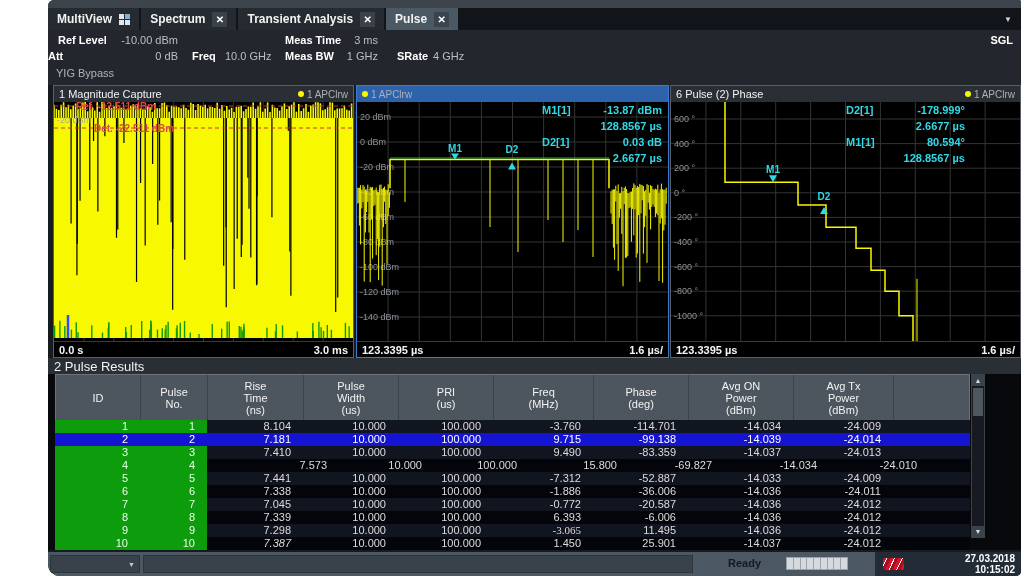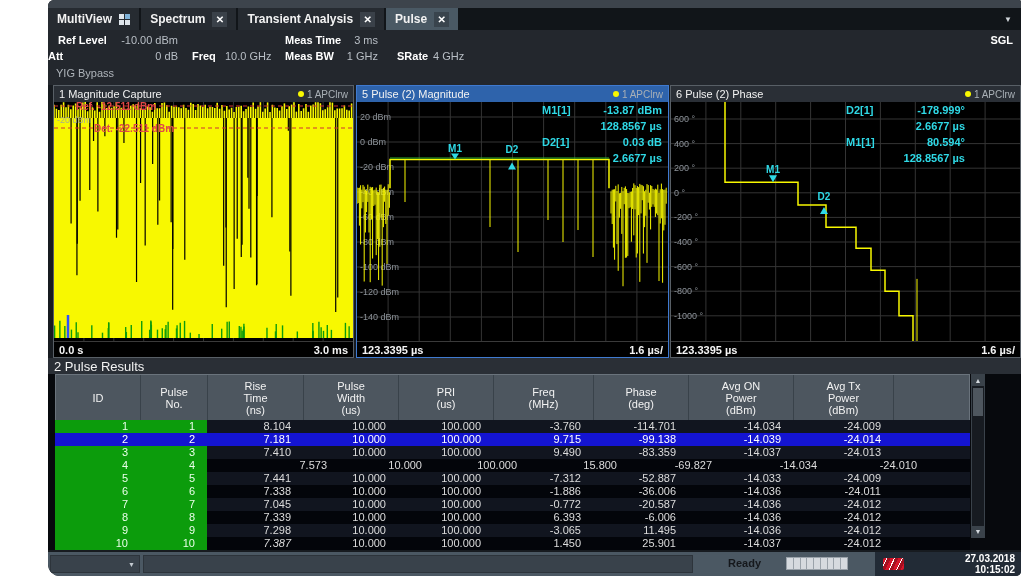--- a/index.html
+++ b/index.html
@@ -360,21 +360,20 @@
         </svg>
     </div>
     <div class="paxis">
       <span>0.0 s</span>
       <span>3.0 ms</span>
     </div>
   </div>
 
   <div class="panel focused" style="left:308px;width:313px">
     <div class="phead">
-      <span class="ptitle">5 Pulse (2) Magnitude</span>
       <span class="legend">
         <span class="dot"></span>
         <span>1 APClrw</span>
       </span>
     </div>
     <div class="pbody" style="width:311px;height:239px">
       <svg id="chart2" width="311" height="239">
           <line x1="31.1" y1="0" x2="31.1" y2="239" stroke="#343434" stroke-width="1"></line>
           <line x1="62.2" y1="0" x2="62.2" y2="239" stroke="#343434" stroke-width="1"></line>
           <line x1="93.3" y1="0" x2="93.3" y2="239" stroke="#343434" stroke-width="1"></line>
@@ -684,21 +683,21 @@
             <div class="td" style="width: 105px;">-14.036</div>
             <div class="td" style="width: 100px;">-24.012</div>
             <div class="td fill"></div>
           </div>
           <div class="tr alt">
             <div class="td idcell" style="width: 85px;">9</div>
             <div class="td idcell" style="width: 67px;">9</div>
             <div class="td" style="width: 96px;">7.298</div>
             <div class="td" style="width: 95px;">10.000</div>
             <div class="td" style="width: 95px;">100.000</div>
-            <div class="td" style="width: 100px;">-3.065</div>
+            <div class="td" style="width: 100px; font-family: Liberation Serif, serif;">-3.065</div>
             <div class="td" style="width: 95px;">11.495</div>
             <div class="td" style="width: 105px;">-14.036</div>
             <div class="td" style="width: 100px;">-24.012</div>
             <div class="td fill"></div>
           </div>
           <div class="tr">
             <div class="td idcell" style="width: 85px;">10</div>
             <div class="td idcell" style="width: 67px;">10</div>
             <div class="td" style="width: 96px; font-style: italic;">7.387</div>
             <div class="td" style="width: 95px;">10.000</div>

